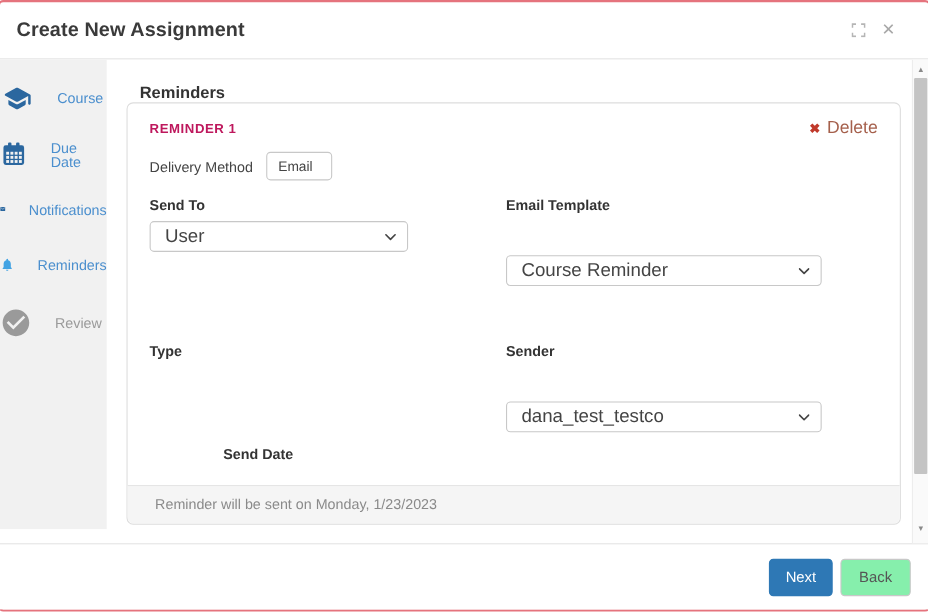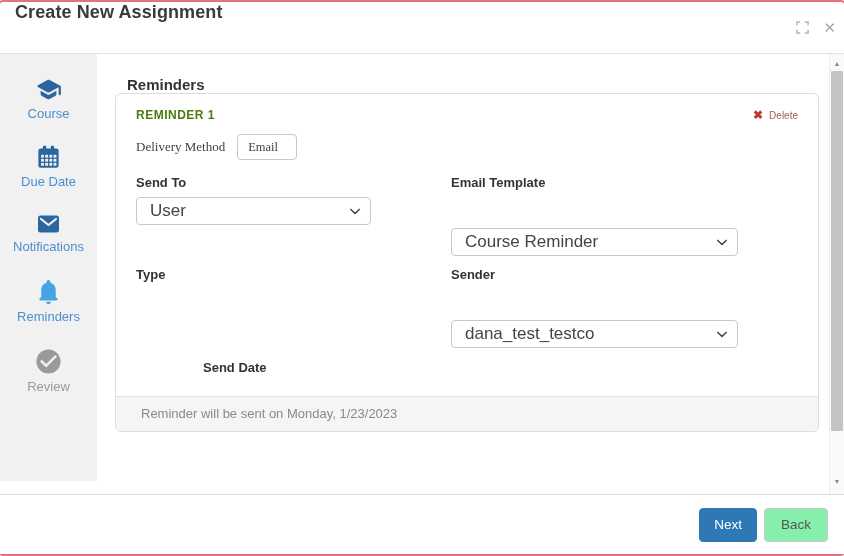--- a/index.html
+++ b/index.html
@@ -2,61 +2,61 @@
 <html><head>
 <meta charset="utf-8">
 <style>
   * { margin:0; padding:0; box-sizing:border-box; }
   html,body { width:844px; height:556px; overflow:hidden; background:#fff;
     font-family:"Liberation Sans", sans-serif; }
   .modal { position:absolute; left:-2px; top:0; width:848px; height:556px;
     border:2px solid #e5737d; border-radius:5px; background:#fff; display:flex; flex-direction:column; }
 
   
-  .hdr { height:52px; flex:0 0 52px; display:flex; padding:0 6px 0 15px;
+  .hdr { height:52px; flex:0 0 52px; display:flex; align-items:center; padding:0 28px 0 15px;
     border-bottom:1px solid #e3e3e3; }
   .hdr-title { font-size:18px; font-weight:600; color:#3a3a3a; letter-spacing:.1px; }
   .hdr-icons { margin-left:auto; display:flex; align-items:center; gap:10px; }
   .icon-btn { background:none; border:none; cursor:pointer; display:flex; align-items:center; padding:2px; }
   .close-glyph { font-size:15px; color:#a8a8a8; line-height:1; }
 
   
   .body { flex:1 1 auto; display:flex; border-bottom:1px solid #dcdcdc; overflow:hidden; }
   .sidebar { flex:0 0 97px; background:#f1f1f1; padding-top:22px; display:flex; flex-direction:column;
     align-items:center; gap:24px; height:calc(100% - 13px); }
-  .step { display:flex; flex-direction:column; align-items:center; gap:4px; cursor:pointer; width:97px; }
+  .step { display:flex; flex-direction:row; align-items:center; gap:21px; cursor:pointer; width:97px; }
   .step .lbl { font-size:13px; color:#4b8fce; line-height:1; }
   .step.done svg { fill:#2b679f; }
   .step.active svg { fill:#43a3e3; }
   .step.pending svg { fill:#9a9a9a; }
   .step.pending .lbl { color:#9a9a9a; }
 
   .content { flex:1 1 auto; padding:22px 10px 0 18px; overflow:hidden; position:relative; }
   .page-h { font-size:15px; font-weight:700; color:#333; margin-left:12px; }
   .desc { font-size:13px; color:#555; line-height:1.45; margin:9px 0 14px 12px; width:678px; }
   .desc b { color:#333; }
 
   
   .card { border:1px solid #ddd; border-radius:6px; background:#fff; padding:14px 20px 0; }
   .card-top { display:flex; align-items:center; }
-  .card-title { font-size:12px; font-weight:700; color:#4d7c0f; letter-spacing:.5px; }
+  .card-title { font-size:12px; font-weight:700; color:#be185d; letter-spacing:.5px; }
   .delete-link { margin-left:auto; background:none; border:none; cursor:pointer; display:flex;
     align-items:center; gap:6px; font-family:inherit; }
   .delete-x { color:#c0392b; font-size:12px; font-weight:700; line-height:1; }
-  .delete-txt { color:#a5604c; font-size:10px; }
-
-  .delivery-row { display:flex; align-items:center; gap:12px; margin-top:12px;font-family:Liberation Serif, serif; }
+  .delete-txt { color:#a5604c; font-size:16px; }
+
+  .delivery-row { display:flex; align-items:center; gap:12px; margin-top:12px; }
   .delivery-row .dlbl { font-size:13px; color:#444; }
 
   .sel { border:1px solid #c8c8c8; border-radius:4px; height:28px; background:#fff; display:flex;
     align-items:center; padding:0 10px 0 13px; font-size:17px; color:#444; cursor:pointer; }
   .sel .val { flex:1 1 auto; }
   .sel-sm { height:26px; width:60px; padding:0 20px 0 10px; font-size:12.5px; gap:6px; }
 
-  .fields { display:grid; grid-template-columns:283px 1fr; column-gap:32px; margin-top:4px; }
+  .fields { display:grid; grid-template-columns:283px 1fr; column-gap:32px; margin-top:4px;gap:41px; }
   .flabel { font-size:13px; font-weight:700; color:#333; margin:11px 0 7px; }
   .cell-l .sel { width:235px; }
   .cell-r .sel { width:287px;margin-top:38px; }
 
   .senddate { margin:12px 0 0 67px; }
   .ig { display:flex; margin-top:7px; height:31px; }
   .num-input { width:69px; height:31px; border:1px solid #6ea7d8; border-radius:4px 0 0 4px;
     box-shadow:0 0 0 3px rgba(110,170,225,.30); text-align:right; padding-right:9px; font-size:13px;
     color:#333; font-family:inherit; outline:none; position:relative; z-index:1; }
   .addon { background:#ececec; border:1px solid #c8c8c8; border-left:none; border-radius:0 4px 4px 0;

